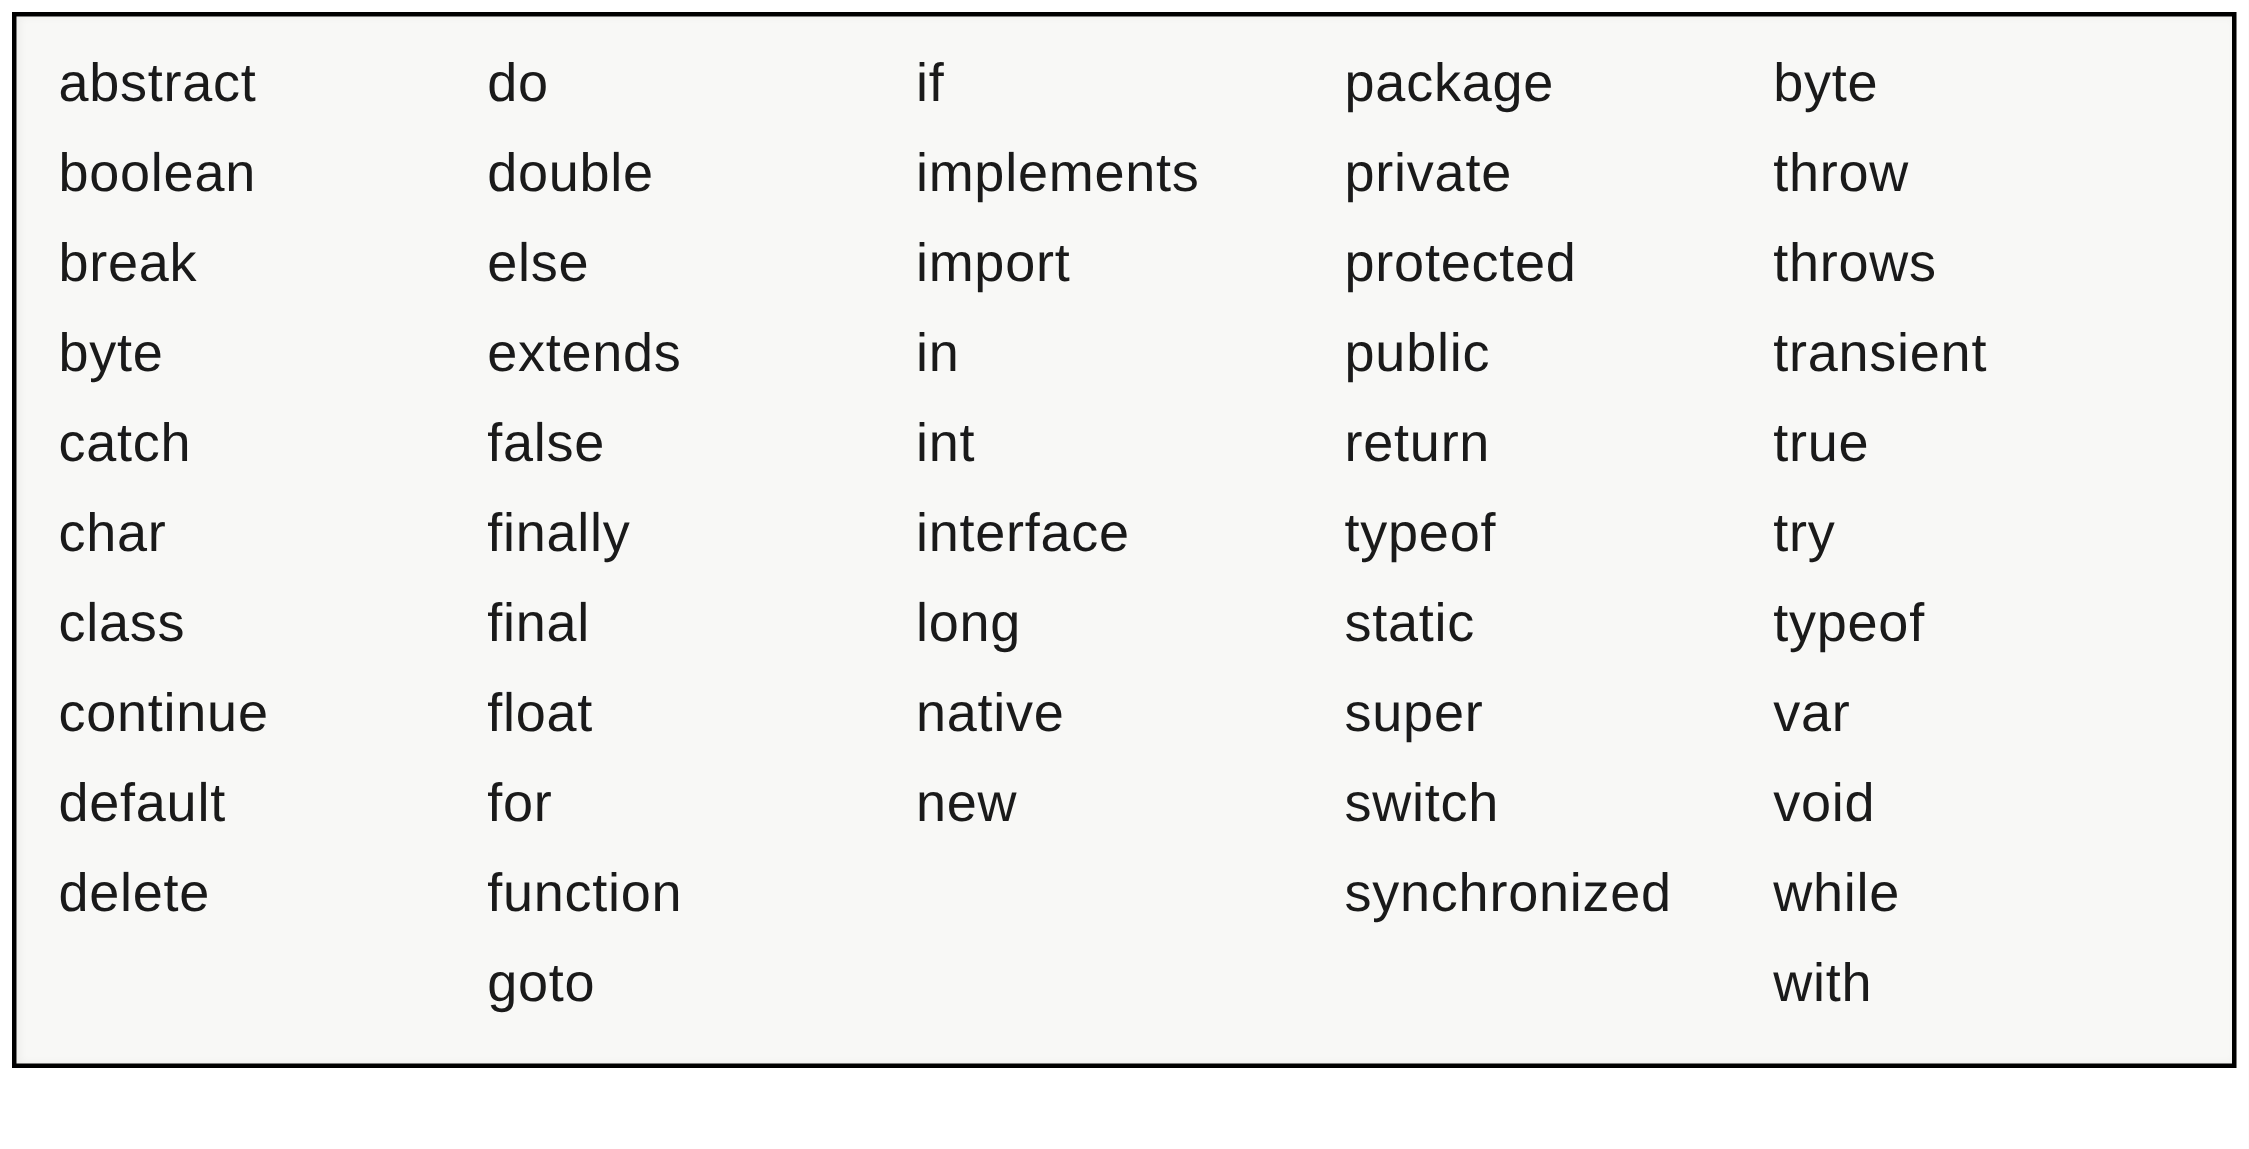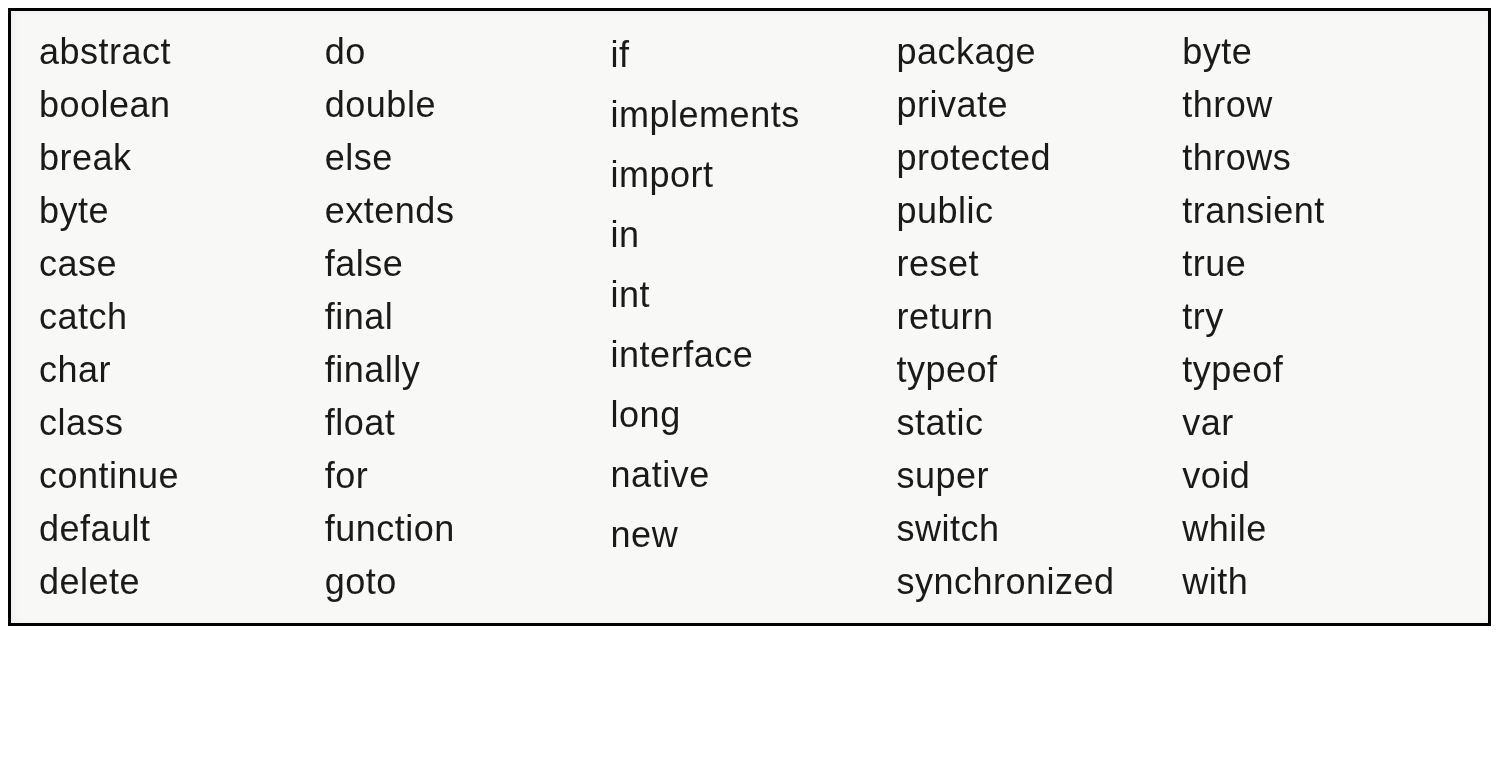--- a/index.html
+++ b/index.html
@@ -11,21 +11,21 @@
       background: #ffffff;
       font-family: Arial, Helvetica, sans-serif;
       padding: 8px;
     }
     .keyword-table {
       border: 3px solid #000000;
       background: #f8f8f6;
       display: flex;
       padding: 14px 20px 14px 28px;
       width: 1483px;
-      height: 618px;
+      height: 704px;
       box-shadow: inset 2px 0 6px rgba(0,0,0,0.05);
     }
     .column {
       flex: 1;
       display: flex;
       flex-direction: column;
     }
     .cell {
       font-size: 36px;
       color: #1a1a1a;
@@ -39,36 +39,35 @@
   </style>
 </head>
 <body>
 
 <div class="keyword-table">
   <div class="column">
     <div class="cell">abstract</div>
     <div class="cell">boolean</div>
     <div class="cell">break</div>
     <div class="cell">byte</div>
-    <div class="cell">case</div>
     <div class="cell">catch</div>
     <div class="cell">char</div>
     <div class="cell">class</div>
     <div class="cell">continue</div>
     <div class="cell">default</div>
     <div class="cell">delete</div>
   </div>
   <div class="column">
     <div class="cell">do</div>
     <div class="cell">double</div>
     <div class="cell">else</div>
     <div class="cell">extends</div>
     <div class="cell">false</div>
+    <div class="cell">finally</div>
     <div class="cell">final</div>
-    <div class="cell">finally</div>
     <div class="cell">float</div>
     <div class="cell">for</div>
     <div class="cell">function</div>
     <div class="cell">goto</div>
   </div>
   <div class="column">
     <div class="cell">if</div>
     <div class="cell">implements</div>
     <div class="cell">import</div>
     <div class="cell">in</div>
@@ -76,21 +75,20 @@
     <div class="cell">interface</div>
     <div class="cell">long</div>
     <div class="cell">native</div>
     <div class="cell">new</div>
   </div>
   <div class="column">
     <div class="cell">package</div>
     <div class="cell">private</div>
     <div class="cell">protected</div>
     <div class="cell">public</div>
-    <div class="cell">reset</div>
     <div class="cell">return</div>
     <div class="cell">typeof</div>
     <div class="cell">static</div>
     <div class="cell">super</div>
     <div class="cell">switch</div>
     <div class="cell">synchronized</div>
   </div>
   <div class="column">
     <div class="cell">byte</div>
     <div class="cell">throw</div>

